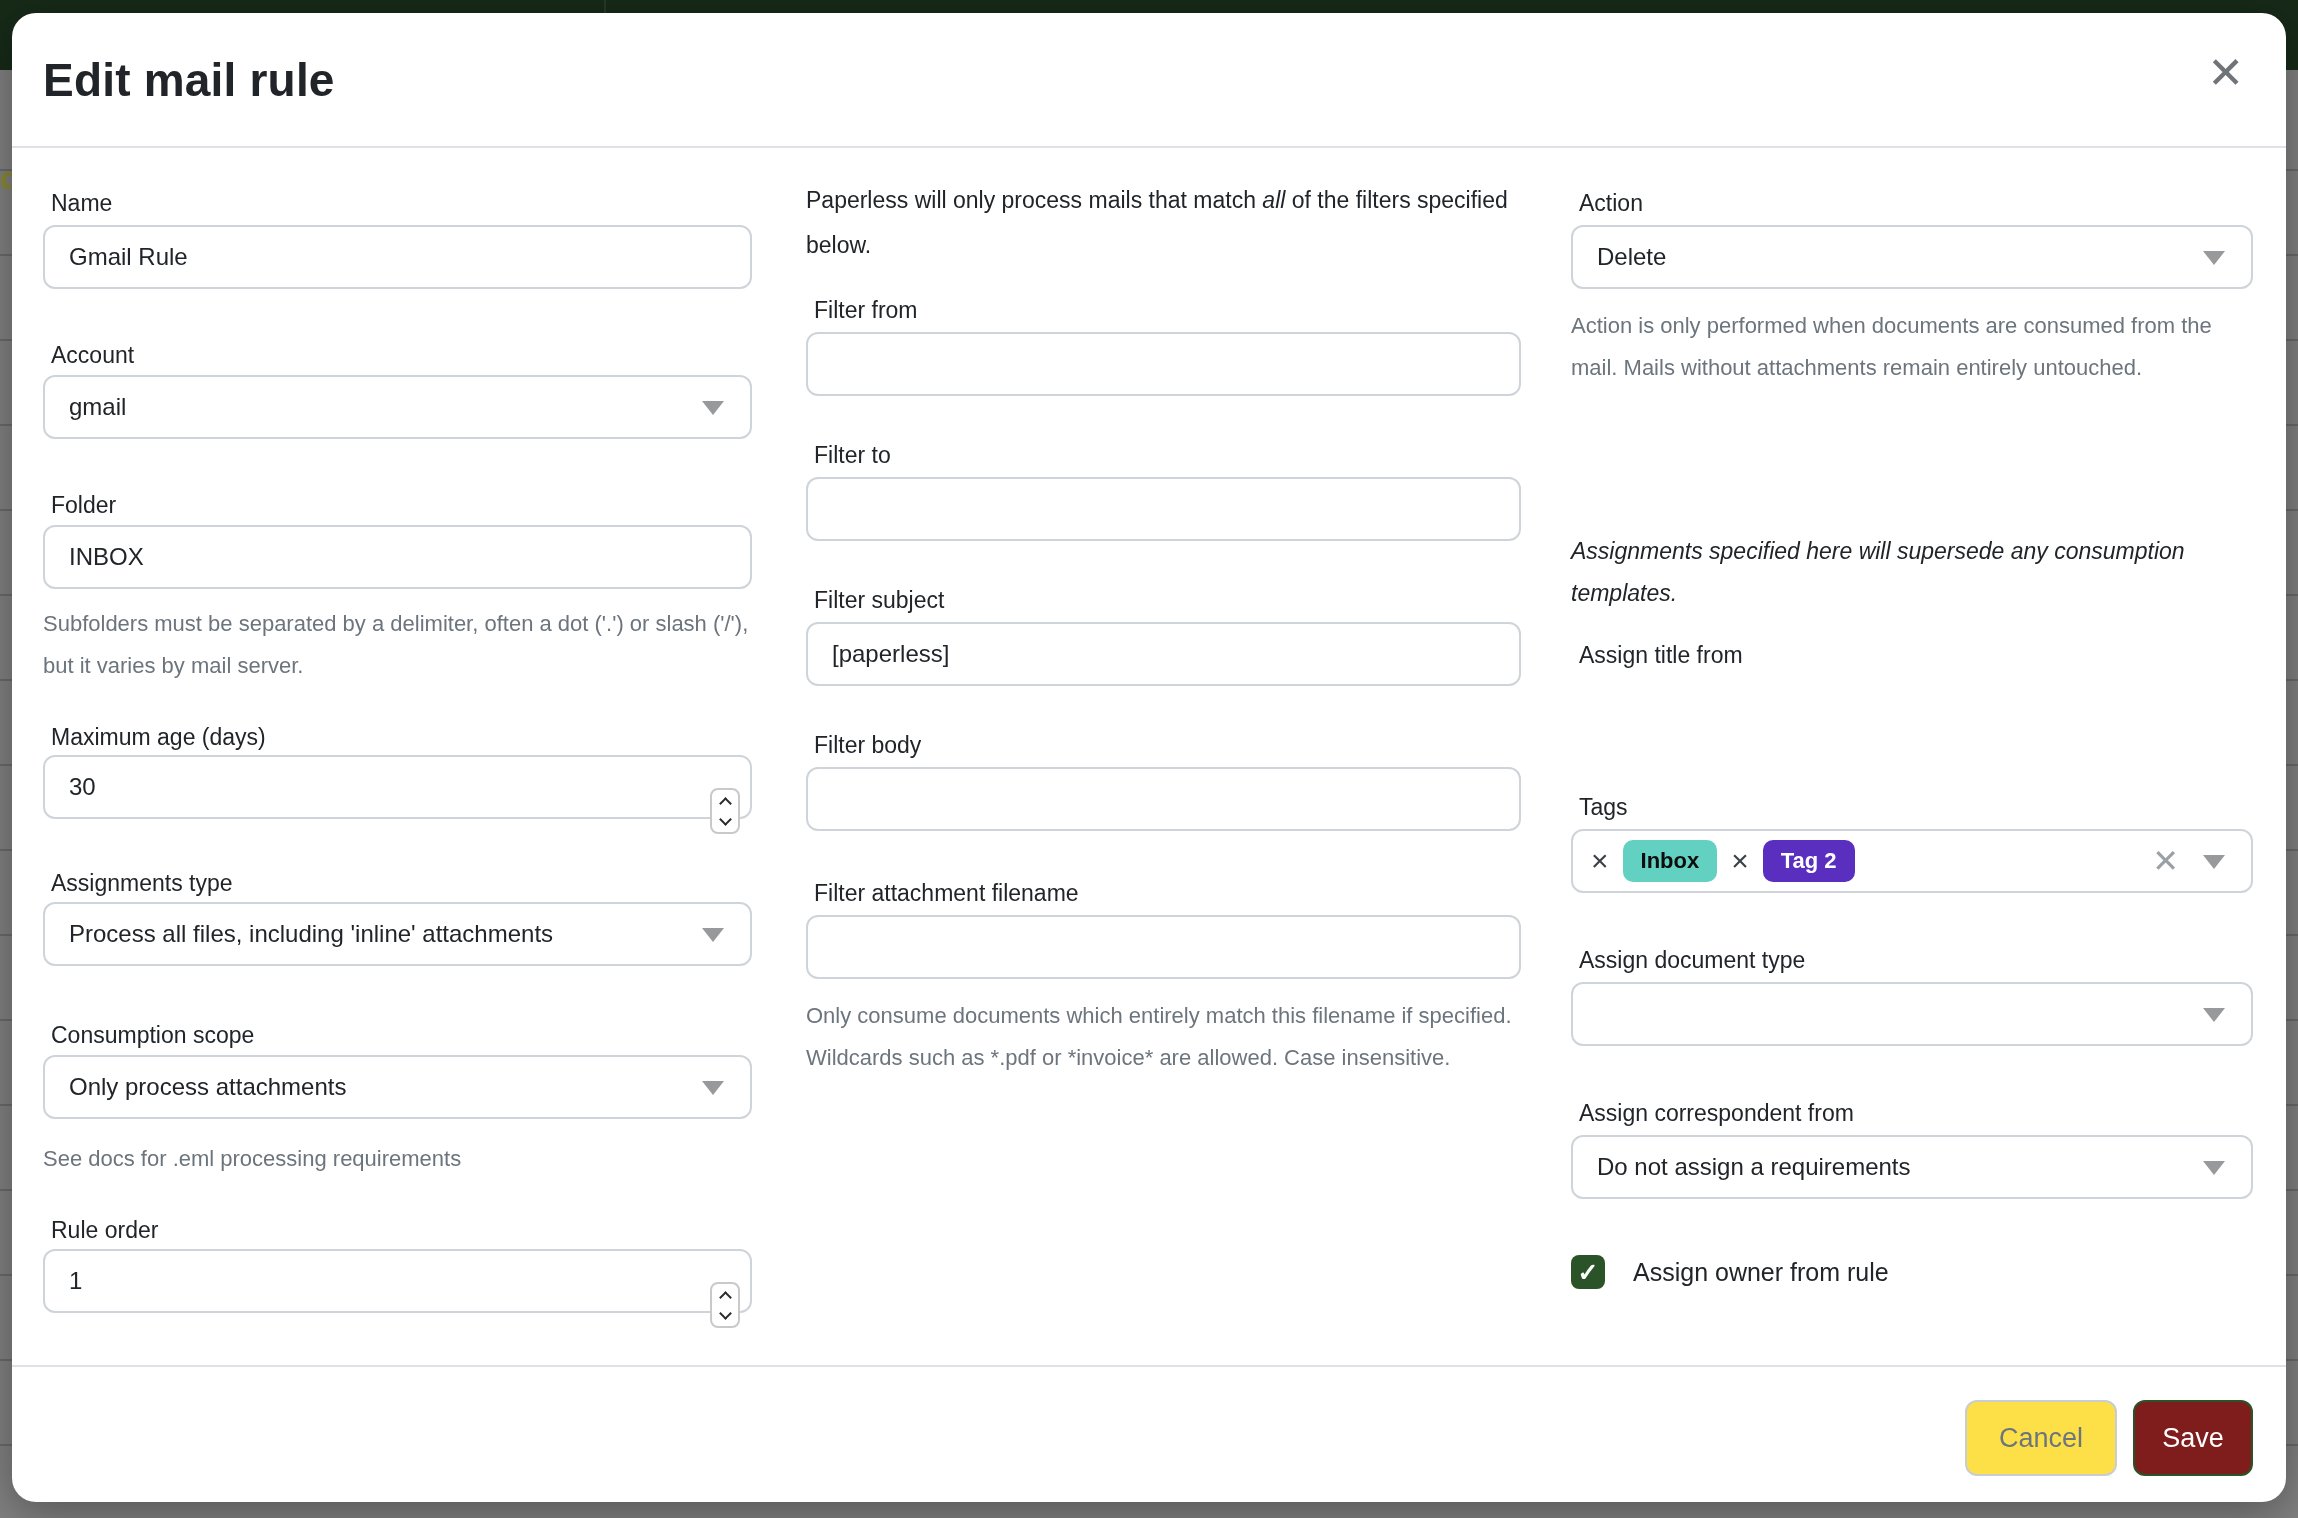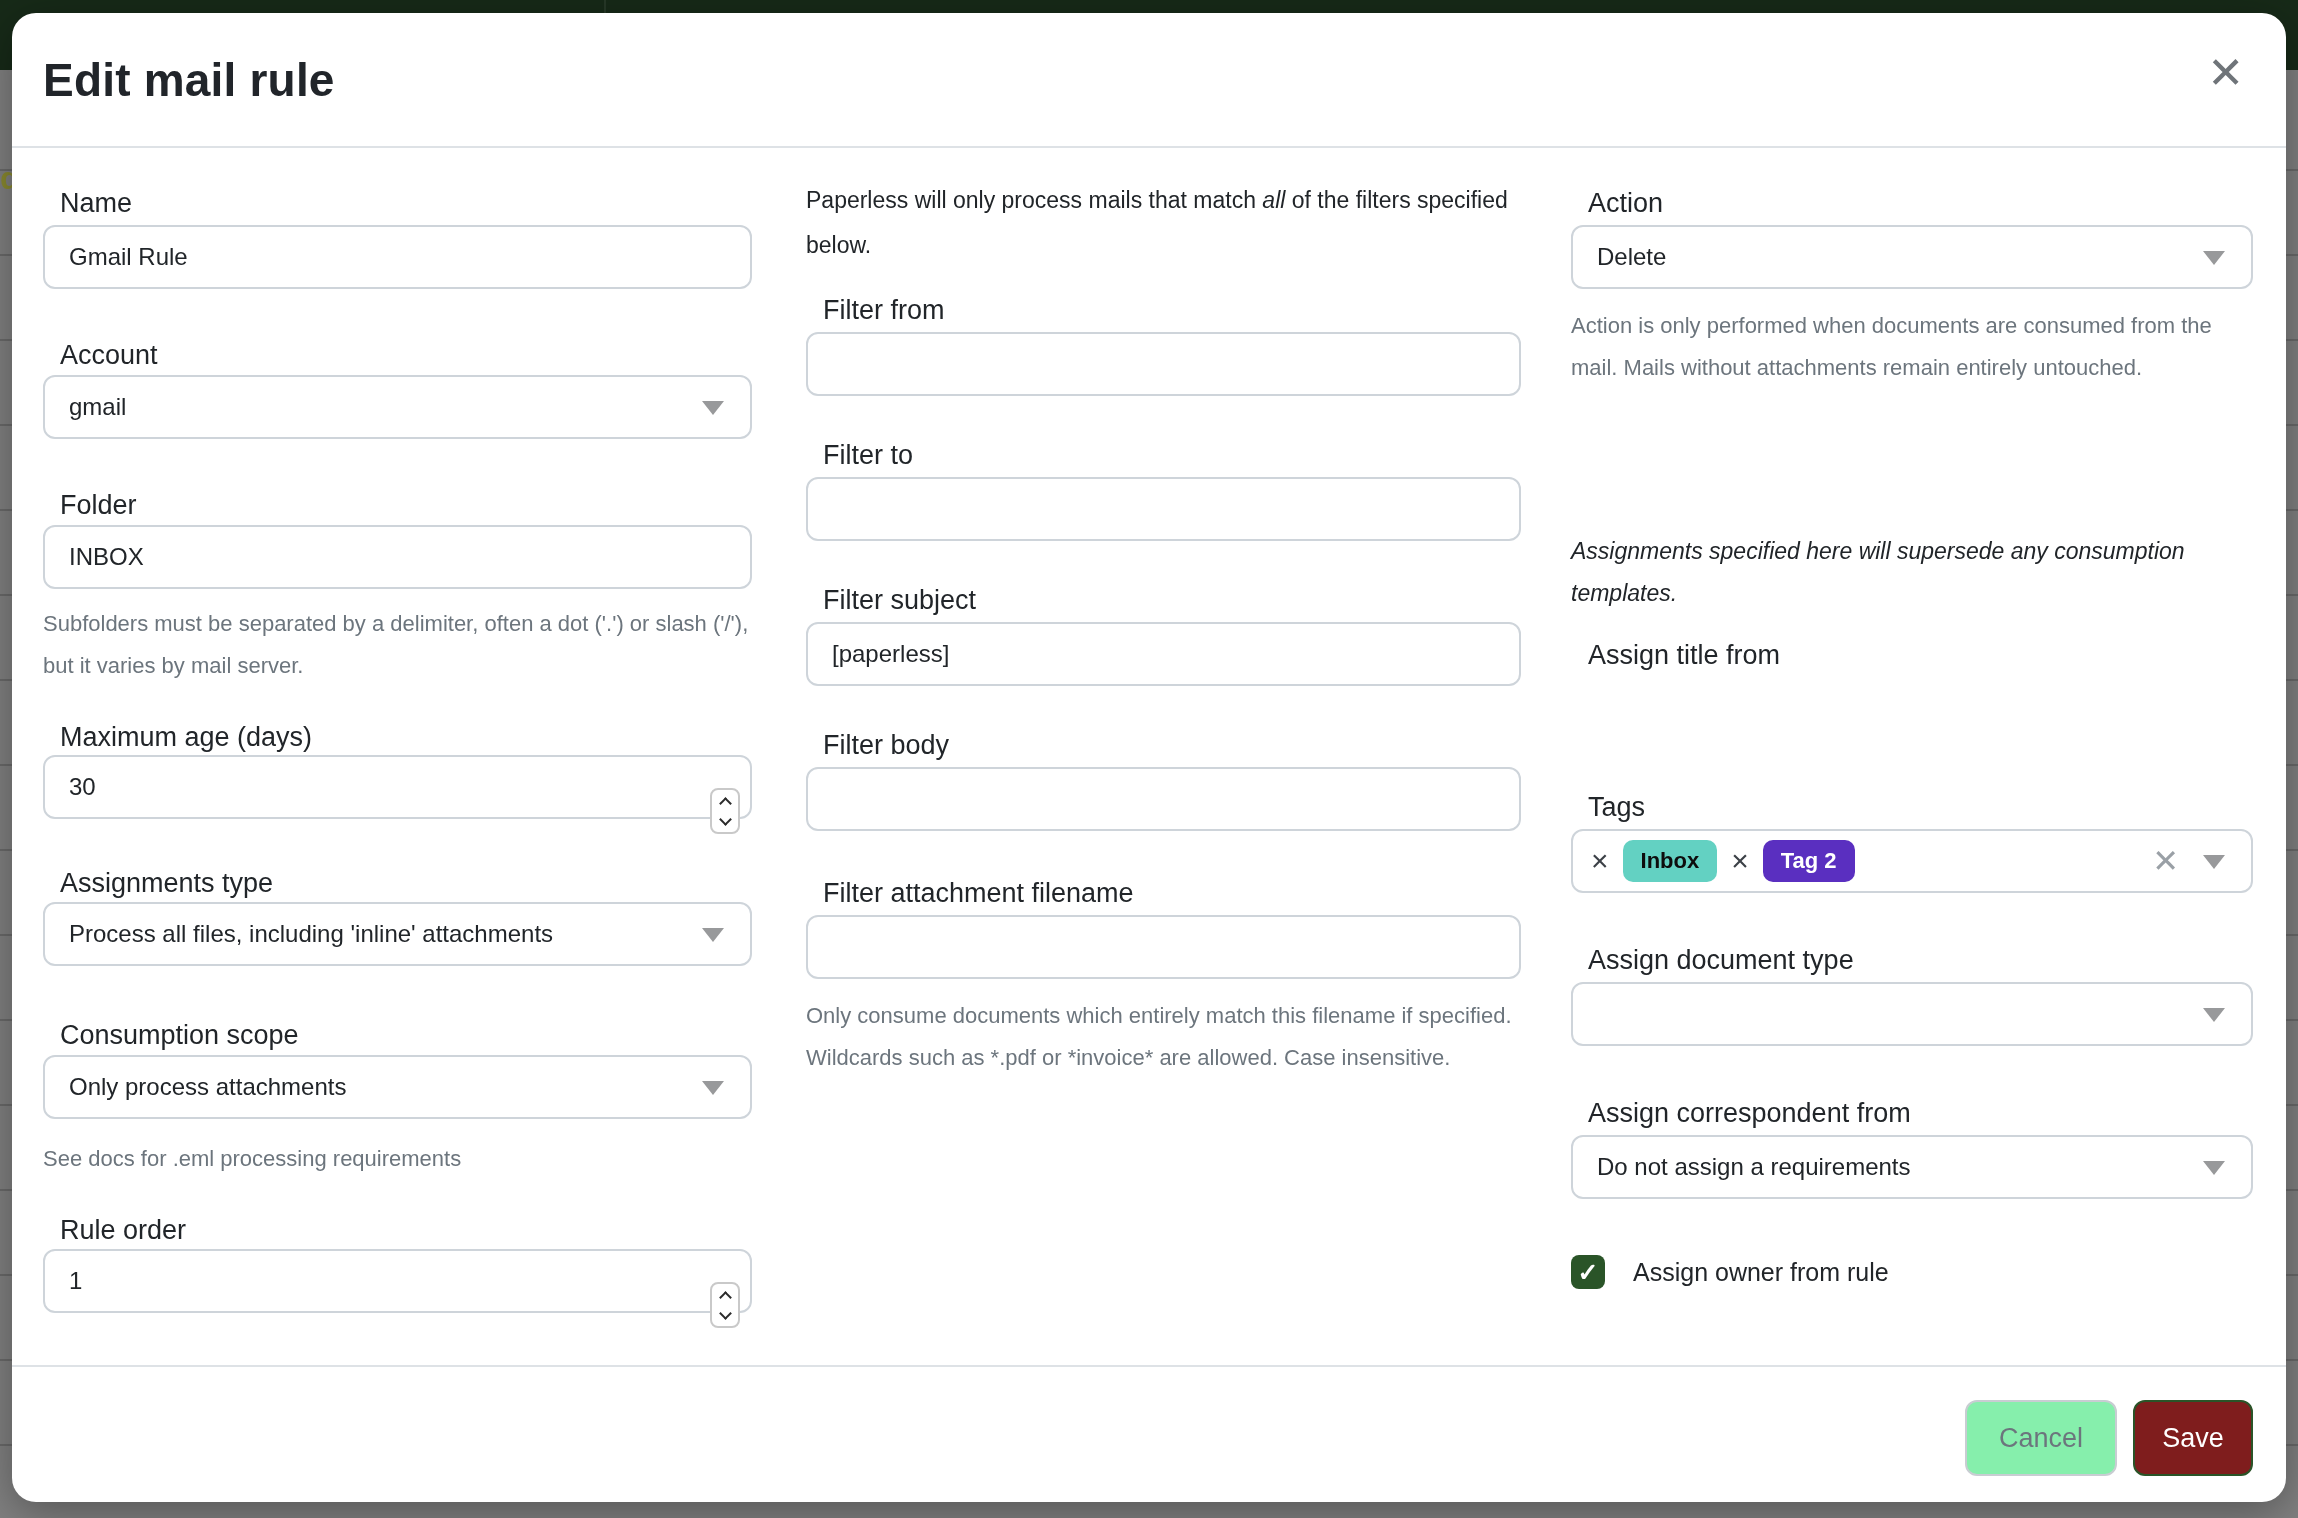--- a/index.html
+++ b/index.html
@@ -29,21 +29,21 @@
   .modal-title  { position:absolute; left:31px; top:40px; font-size:46px; font-weight:600; letter-spacing:0.2px; color:#21252a; }
   .modal-close  { position:absolute; right:42px; top:38px; font-size:44px; color:#6f7479; cursor:pointer; line-height:1; }
   .modal-footer-divider { position:absolute; left:0; top:1352px; width:100%; height:2px; background:#dee2e6; }
 
   
   .col { position:absolute; top:0; height:1352px; }
   .col-left   { left:31px;   width:709px; }
   .col-middle { left:794px;  width:715px; }
   .col-right  { left:1559px; width:682px; }
 
-  .field-label { position:absolute; left:17px; font-size:27px; line-height:30px; color:#212529; }
+  .field-label { position:absolute; left:8px; font-size:23px; line-height:30px; color:#212529; }
   .control {
     position:absolute; left:0; width:100%; height:64px;
     border:2px solid #ced4da; border-radius:12px; background:#fff;
     font-size:24px; color:#212529;
     display:flex; align-items:center; padding:0 24px;
   }
   input.control { outline:none; }
   .hint { position:absolute; left:0; font-size:22px; line-height:42px; color:#6c757d; }
   .para { position:absolute; left:0; font-size:23px; line-height:45px; color:#212529; }
   .note-italic { font-style:italic; }
@@ -89,21 +89,21 @@
     color:#fff; font-size:25px; font-weight:bold; cursor:pointer;
   }
   .check-label { margin-left:28px; font-size:25px; color:#212529; }
 
   
   .btn {
     position:absolute; top:1387px; height:76px; border-radius:12px;
     display:flex; align-items:center; justify-content:center;
     font-size:27px; cursor:pointer;
   }
-  .btn-cancel { left:1953px; width:152px; background:#86efac; border:2px solid #c8cdd2; color:#6c757d; }
+  .btn-cancel { left:1953px; width:152px; background:#fde047; border:2px solid #c8cdd2; color:#6c757d; }
   .btn-save   { left:2121px; width:120px; background:#7f1d1d; border:2px solid #2a5428; color:#fff; }
 </style>
 </head>
 <body>
 
 <div class="navbar-strip"></div>
 <div class="navbar-seam"></div>
 <div class="edge-strip edge-left"></div>
 <div class="edge-strip edge-right"></div>
 <div class="backdrop-glyph">d</div>

